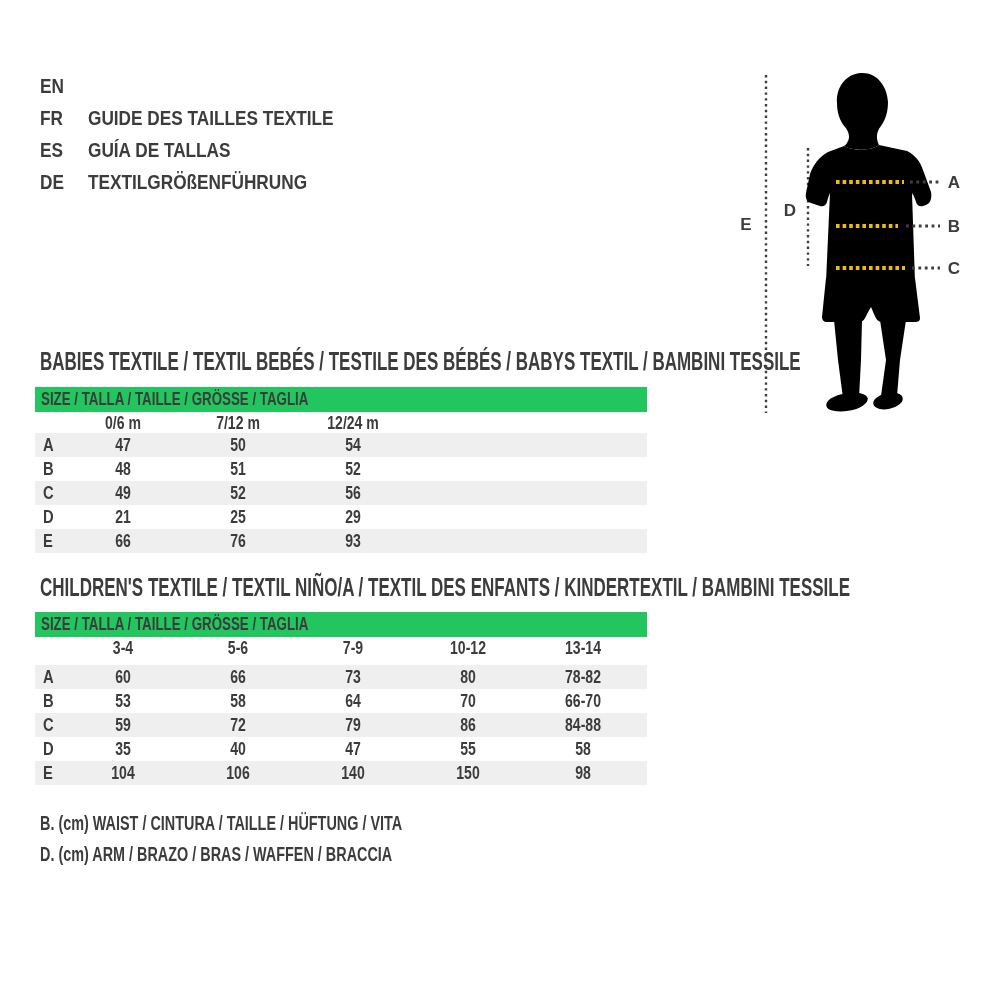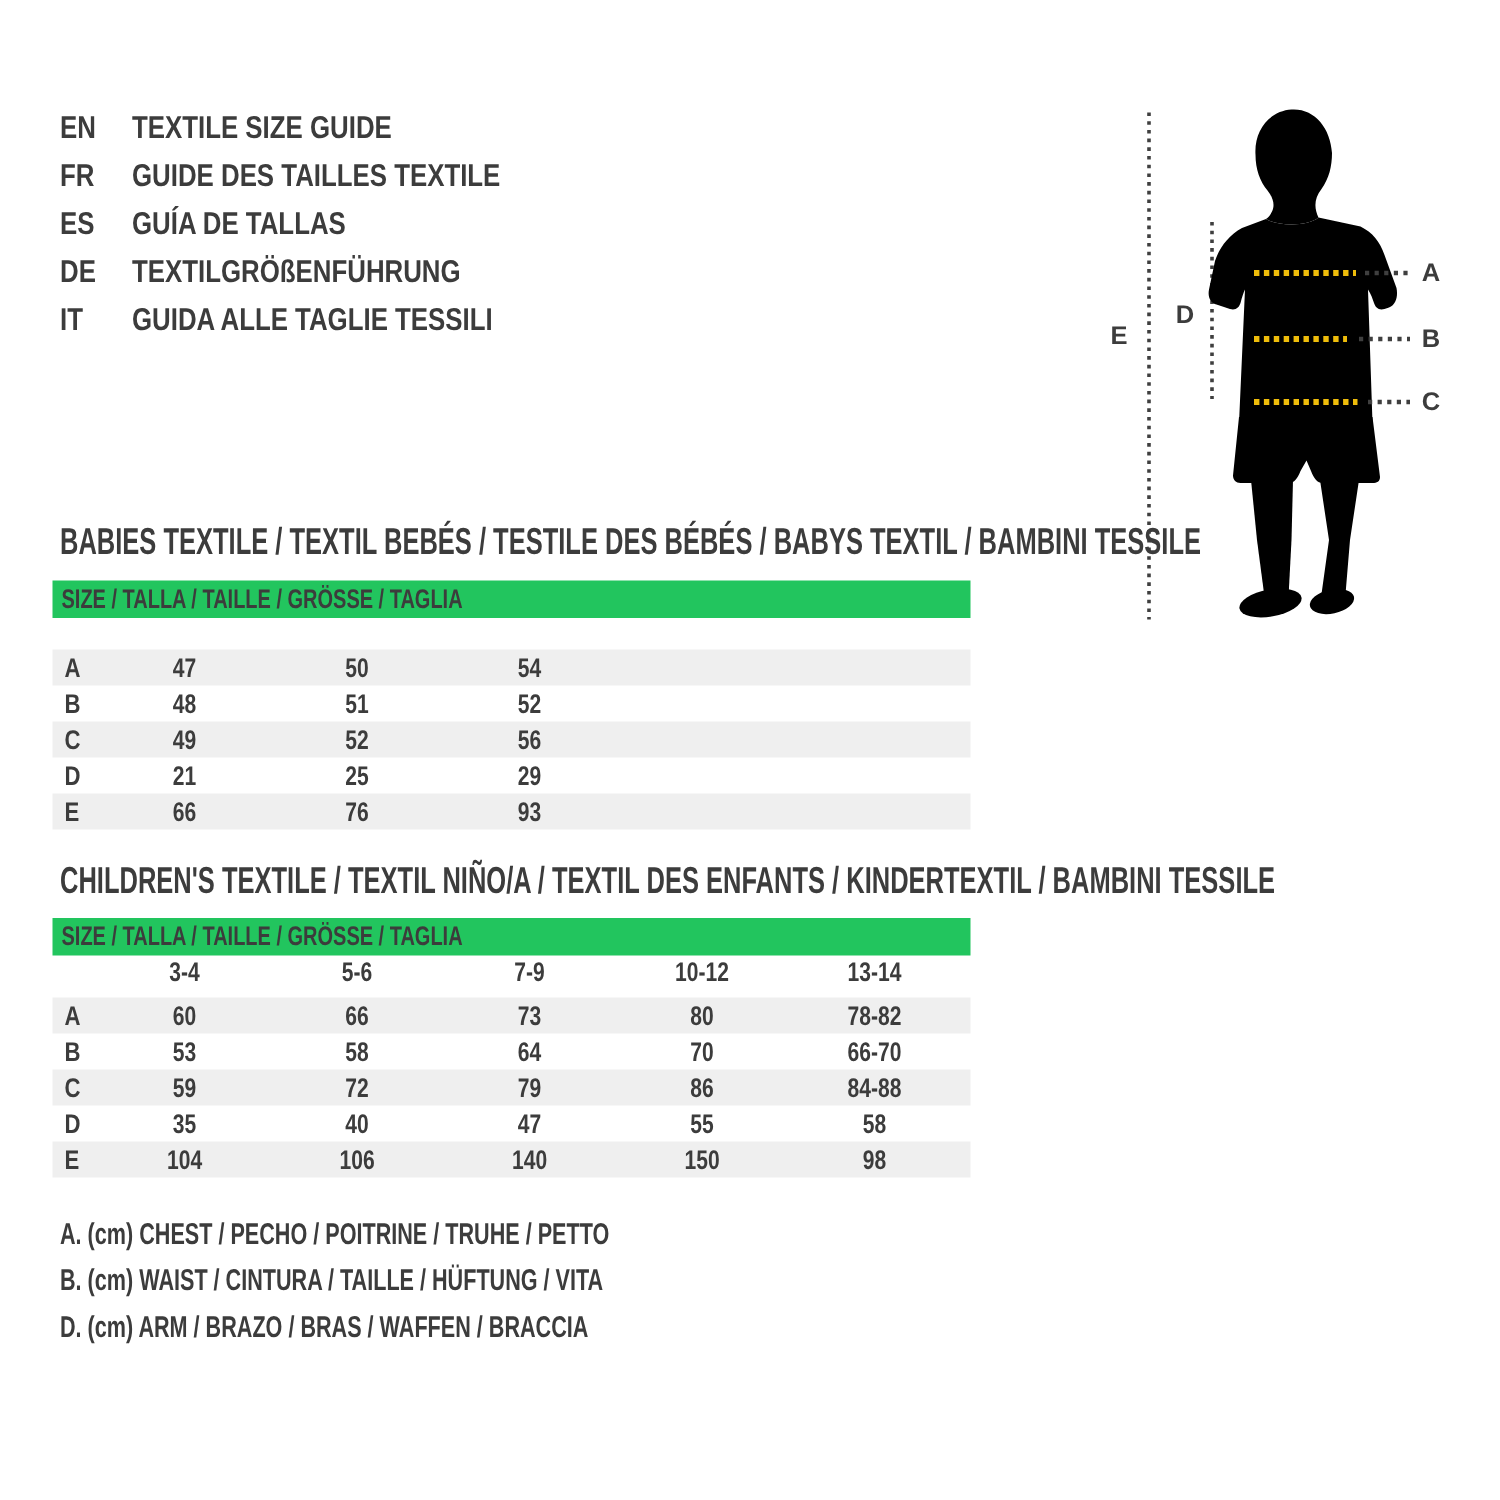--- a/index.html
+++ b/index.html
@@ -44,37 +44,32 @@
   .legend-line{height:31px;line-height:31px;}
 </style>
 </head>
 <body>
 
 <div class="canvas">
 
   <div class="languages">
     <div class="lang-row">
       <span><span class="cx cx82">EN</span></span>
-      <span><span class="cx cx82">TEXTILE SIZE GUIDE</span></span>
     </div>
     <div class="lang-row">
       <span><span class="cx cx82">FR</span></span>
       <span><span class="cx cx82">GUIDE DES TAILLES TEXTILE</span></span>
     </div>
     <div class="lang-row">
       <span><span class="cx cx82">ES</span></span>
       <span><span class="cx cx82">GUÍA DE TALLAS</span></span>
     </div>
     <div class="lang-row">
       <span><span class="cx cx82">DE</span></span>
       <span><span class="cx cx82">TEXTILGRÖßENFÜHRUNG</span></span>
-    </div>
-    <div class="lang-row">
-      <span><span class="cx cx82">IT</span></span>
-      <span><span class="cx cx82">GUIDA ALLE TAGLIE TESSILI</span></span>
     </div>
   </div>
 
   <div class="figure">
     <svg width="270" height="370" viewBox="0 0 270 370">
 
       <line x1="36" y1="15" x2="36" y2="353" stroke="#3f3f3f" stroke-width="2.4" stroke-dasharray="2.4,3.4"></line>
 
       <line x1="78" y1="88" x2="78" y2="206" stroke="#3f3f3f" stroke-width="2.4" stroke-dasharray="2.4,3.4"></line>
 
@@ -100,20 +95,26 @@
     <span class="fig-label" style="left:224px;top:122px;">A</span>
     <span class="fig-label" style="left:224px;top:166px;">B</span>
     <span class="fig-label" style="left:224px;top:208px;">C</span>
     <span class="fig-label" style="left:60px;top:150px;">D</span>
     <span class="fig-label" style="left:16px;top:164px;">E</span>
   </div>
 
   <div class="tblock" style="top:330px;height:210px;">
     <div class="sec-title"><span class="cx cx68">BABIES TEXTILE / TEXTIL BEBÉS / TESTILE DES BÉBÉS / BABYS TEXTIL / BAMBINI TESSILE</span></div>
     <div class="hdr-bar" style="top:37px;"><span class="cx cx74">SIZE / TALLA / TAILLE / GRÖSSE / TAGLIA</span></div>
+    <div class="t-row g3 h20" style="top:63px;">
+      <span class="letter"></span>
+      <span class="cell"><span class="cxc">0/6 m</span></span>
+      <span class="cell"><span class="cxc">7/12 m</span></span>
+      <span class="cell"><span class="cxc">12/24 m</span></span>
+    </div>
     <div class="t-row g3 h24 stripe" style="top:83px;">
       <span class="letter"><span class="cx cx82">A</span></span>
       <span class="cell"><span class="cxc">47</span></span>
       <span class="cell"><span class="cxc">50</span></span>
       <span class="cell"><span class="cxc">54</span></span>
     </div>
     <div class="t-row g3 h24" style="top:107px;">
       <span class="letter"><span class="cx cx82">B</span></span>
       <span class="cell"><span class="cxc">48</span></span>
       <span class="cell"><span class="cxc">51</span></span>
@@ -186,18 +187,17 @@
       <span class="letter"><span class="cx cx82">E</span></span>
       <span class="cell"><span class="cxc">104</span></span>
       <span class="cell"><span class="cxc">106</span></span>
       <span class="cell"><span class="cxc">140</span></span>
       <span class="cell"><span class="cxc">150</span></span>
       <span class="cell"><span class="cxc">98</span></span>
     </div>
   </div>
 
   <div class="legend">
-    <div class="legend-line"><span class="cx cx72">A. (cm) CHEST / PECHO / POITRINE / TRUHE / PETTO</span></div>
     <div class="legend-line"><span class="cx cx72">B. (cm) WAIST / CINTURA / TAILLE / HÜFTUNG / VITA</span></div>
     <div class="legend-line"><span class="cx cx72">D. (cm) ARM / BRAZO / BRAS / WAFFEN / BRACCIA</span></div>
   </div>
 
 </div>
 
 </body></html>

